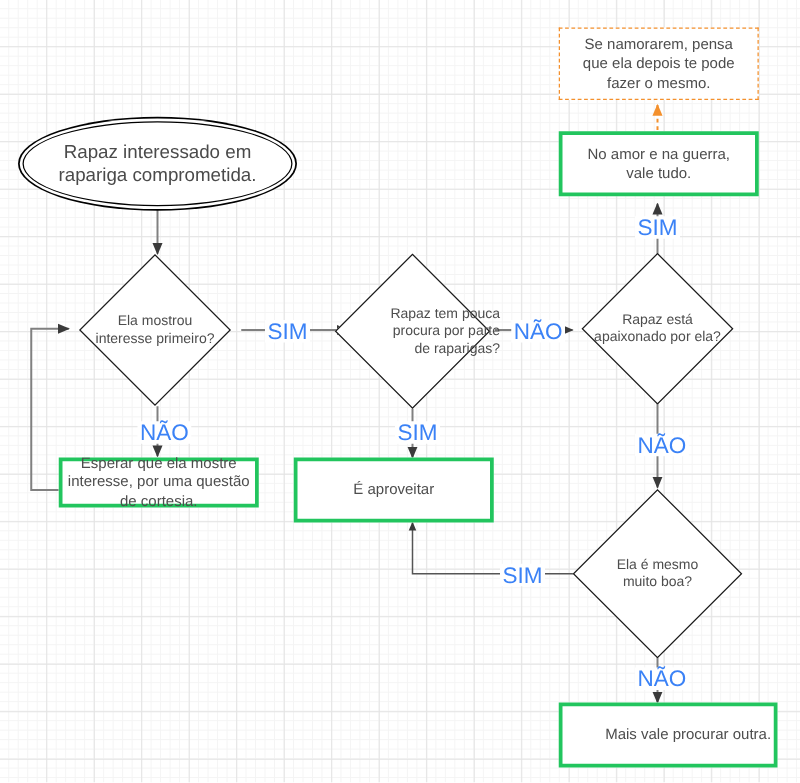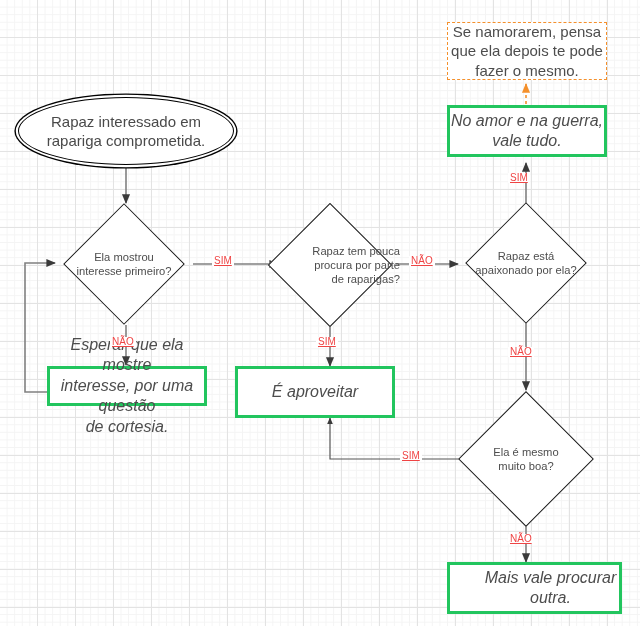--- a/index.html
+++ b/index.html
@@ -54,30 +54,29 @@
     box-shadow: 0 0 0 2.2px #ffffff, 0 0 0 3.6px #000000;
     color: #4a4a4a;
     font-size: 15px;
   }
 
   
   .process {
     border: 3px solid #22c55e;
     background: #ffffff;
     color: #4d4d4d;
-    font-size: 16px;
-    font-style: italic;
+    font-size: 12px;
   }
 
   
   .note {
     border: 1.6px dashed #f4902c;
     background: #ffffff;
     color: #4d4d4d;
-    font-size: 15px;
+    font-size: 12px;
     text-align: center;
   }
 
   
   .decision { background: transparent; }
   .decision .shape {
     position: absolute;
     left: 50%; top: 50%;
     border: 1.3px solid #1a1a1a;
     background: #ffffff;
@@ -85,27 +84,26 @@
   }
   .decision .txt {
     position: relative;
     z-index: 2;
     color: #4d4d4d;
     font-size: 11.2px;
   }
 
   .edge-label {
     position: absolute;
-    color: #ef4444;
-    font-size: 10px;
+    color: #3b82f6;
+    font-size: 18px;
     background: #ffffff;
     padding: 0 2px;
     white-space: nowrap;
     line-height: 1;
-    text-decoration: underline;
   }
 </style>
 </head>
 <body>
 
 <div id="canvas">
 
   <svg id="edges" viewBox="0 0 640 626" width="640" height="626" aria-hidden="true">
     <defs>
       <marker id="ah-gray" viewBox="0 0 10 10" refX="9" refY="5" markerWidth="6" markerHeight="6" orient="auto-start-reverse">

